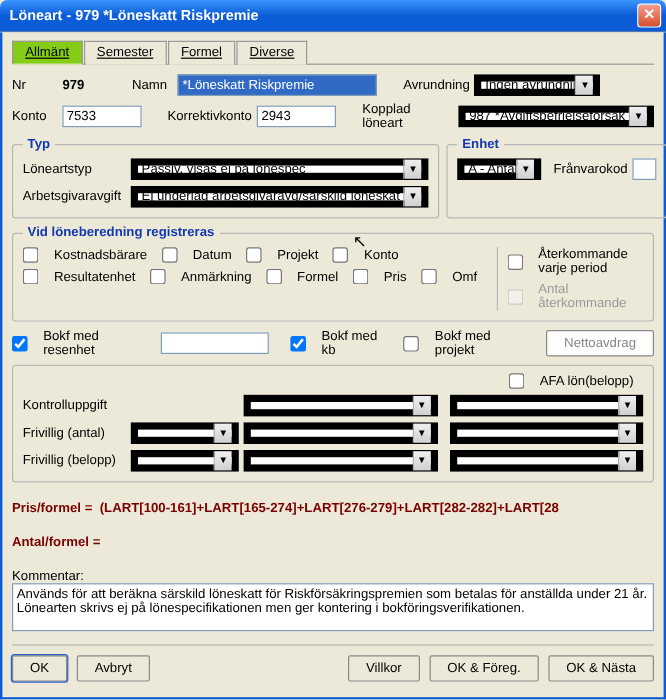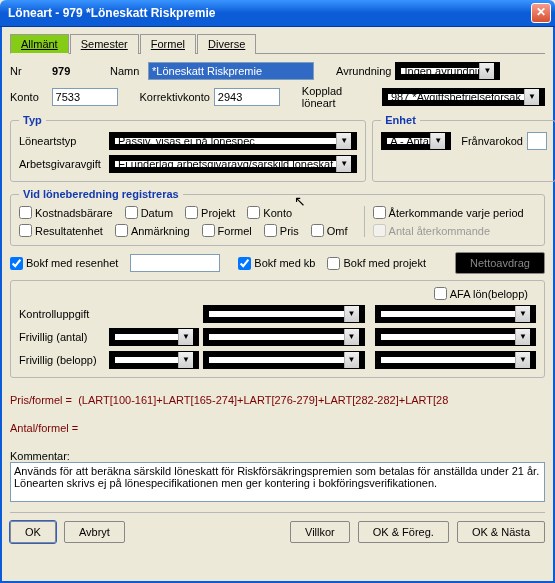--- a/index.html
+++ b/index.html
@@ -97,26 +97,26 @@
     border-radius: 3px;
     padding: 6px 8px 8px 8px;
     margin: 0 0 6px 0;
   }
   legend {
     color: #1238b2;
     font-weight: bold;
     padding: 0 4px;
     font-size: 11px;
   }
-  .cb { display: inline-flex; align-items: center; gap: 3px; margin-right: 8px; }
+  .cb { display: inline-flex; align-items: center; gap: 13px; margin-right: 8px; }
   .cb input { margin: 0; }
   .cb.disabled { color: #999; }
   .twocol { display: flex; gap: 6px; }
   .twocol > * { flex: 1; }
-  .formula { color: #7a0000; font-weight: normal; margin: 16px 0; }
+  .formula { color: #7a0000; font-weight: bold; margin: 16px 0; }
   .comment-area {
     width: 100%;
     height: 40px;
     background: #fff;
     border: 1px solid #7f9db9;
     padding: 2px 3px;
     font: inherit;
     resize: none;
     overflow-y: scroll;
   }
@@ -130,21 +130,21 @@
   .btn {
     height: 22px;
     padding: 0 14px;
     background: #ece9d8;
     border: 1px solid #888;
     border-radius: 2px;
     font: inherit;
     cursor: pointer;
   }
   .btn.primary { outline: 1px solid #2a60c8; }
-  .btn.ghost { color: #888; cursor: default; background: #000000; text-align: right; }
+  .btn.ghost { color: #888; cursor: default; background: #ffffff; text-align: right; }
   .spacer { flex: 1; }
   .cursor-arrow {
     position: absolute;
     left: 294px;
     top: 193px;
     font-size: 14px;
     color: #000;
     pointer-events: none;
   }
 </style>

